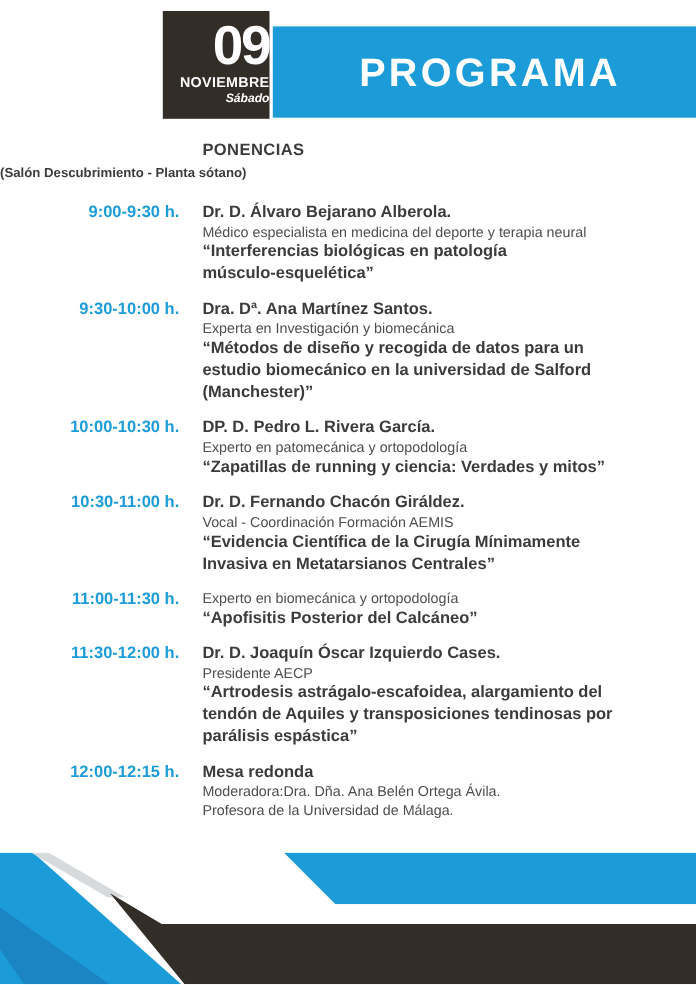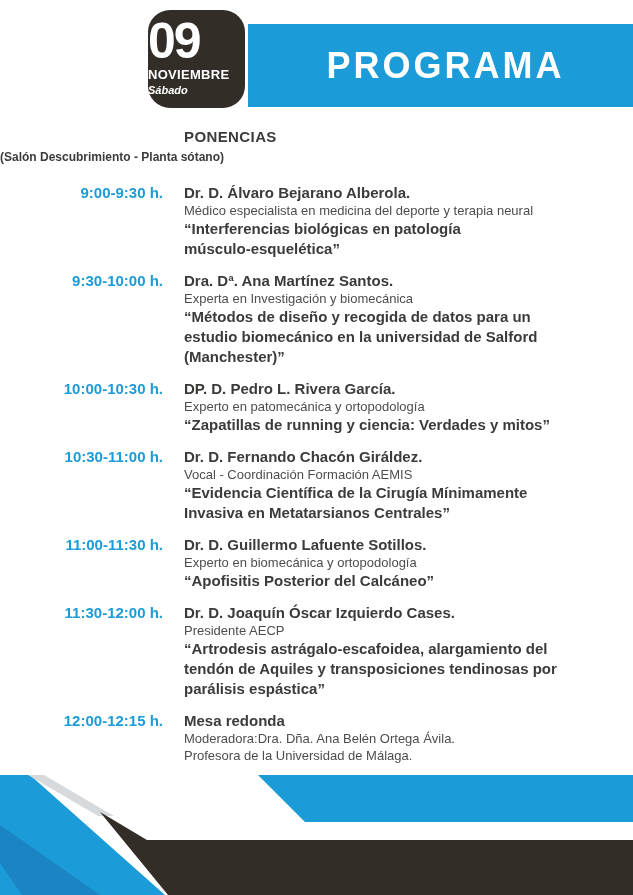--- a/index.html
+++ b/index.html
@@ -6,21 +6,21 @@
   body { background:#ffffff; font-family:"Liberation Sans", sans-serif; }
   .page {
     position:relative; width:633px; height:895px; margin:0 auto;
     background:#ffffff; overflow:hidden;
     color:#3b3b3a;
   }
 
   
   .date-block {
     position:absolute; left:148px; top:10px; width:97px; height:98px;
-    background:var(--dark,#332d28); color:#fff; text-align:left;border-radius:22px;
+    background:var(--dark,#332d28); color:#fff; text-align:right;
   }
   .date-day   { font-size:50px; font-weight:bold; line-height:46px; letter-spacing:-2px; margin-top:8px; }
   .date-month { font-size:13px; font-weight:bold; letter-spacing:.3px; margin-top:3px; }
   .date-weekday { font-size:11px; font-weight:bold; margin-top:2px;font-style:italic; }
 
   .title-banner {
     position:absolute; left:248px; top:24px; width:395px; height:83px;
     background:var(--accent,#1b9cd8); color:#fff;
     display:flex; align-items:center; justify-content:center;
   }
@@ -122,21 +122,20 @@
             <div class="entry-name">Dr. D. Fernando Chacón Giráldez.</div>
             <div class="entry-role">Vocal - Coordinación Formación AEMIS</div>
             <div class="entry-title">“Evidencia Científica de la Cirugía Mínimamente
 Invasiva en Metatarsianos Centrales”</div>
           </div>
         </div>
 
         <div class="entry">
           <div class="entry-time">11:00-11:30 h.</div>
           <div class="entry-body">
-            <div class="entry-name">Dr. D. Guillermo Lafuente Sotillos.</div>
             <div class="entry-role">Experto en biomecánica y ortopodología</div>
             <div class="entry-title">“Apofisitis Posterior del Calcáneo”</div>
           </div>
         </div>
 
         <div class="entry">
           <div class="entry-time">11:30-12:00 h.</div>
           <div class="entry-body">
             <div class="entry-name">Dr. D. Joaquín Óscar Izquierdo Cases.</div>
             <div class="entry-role">Presidente AECP</div>

